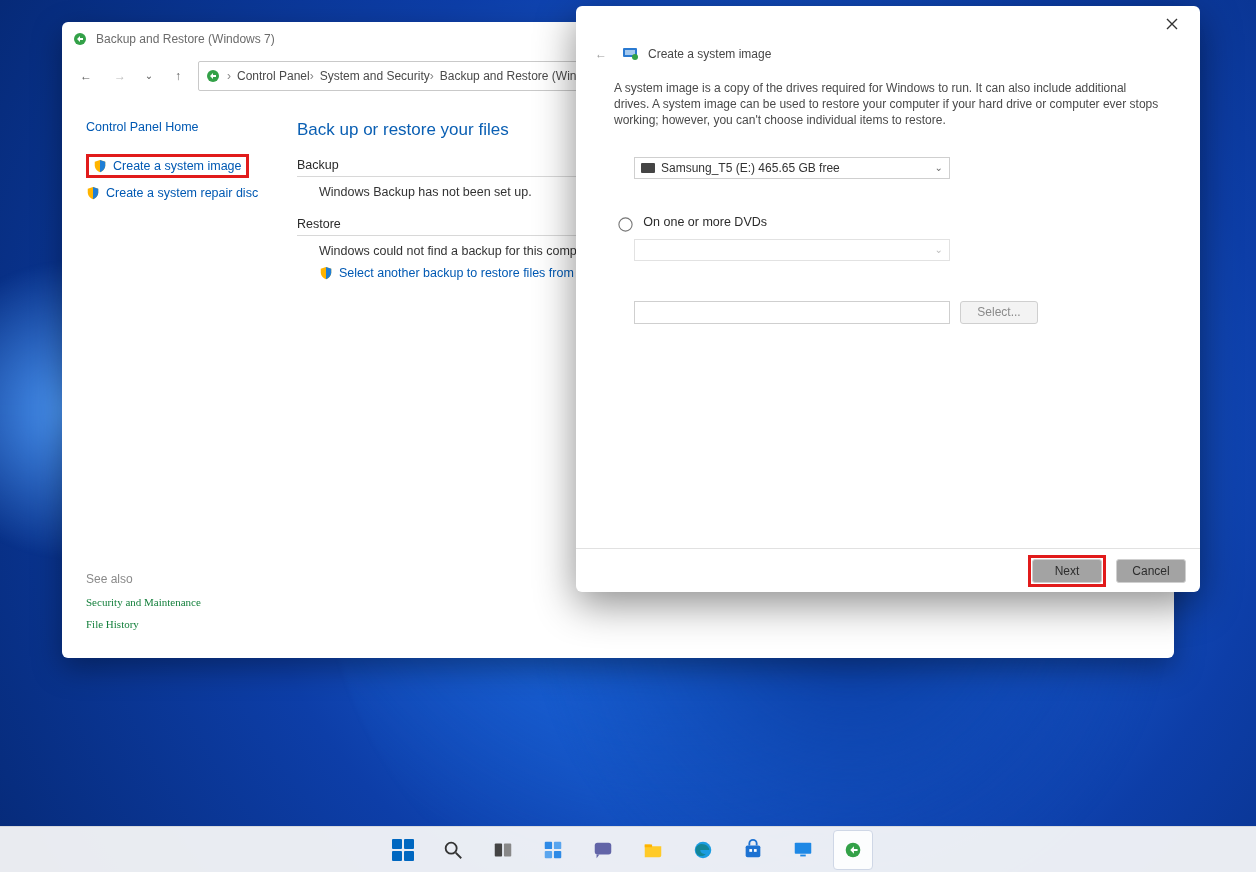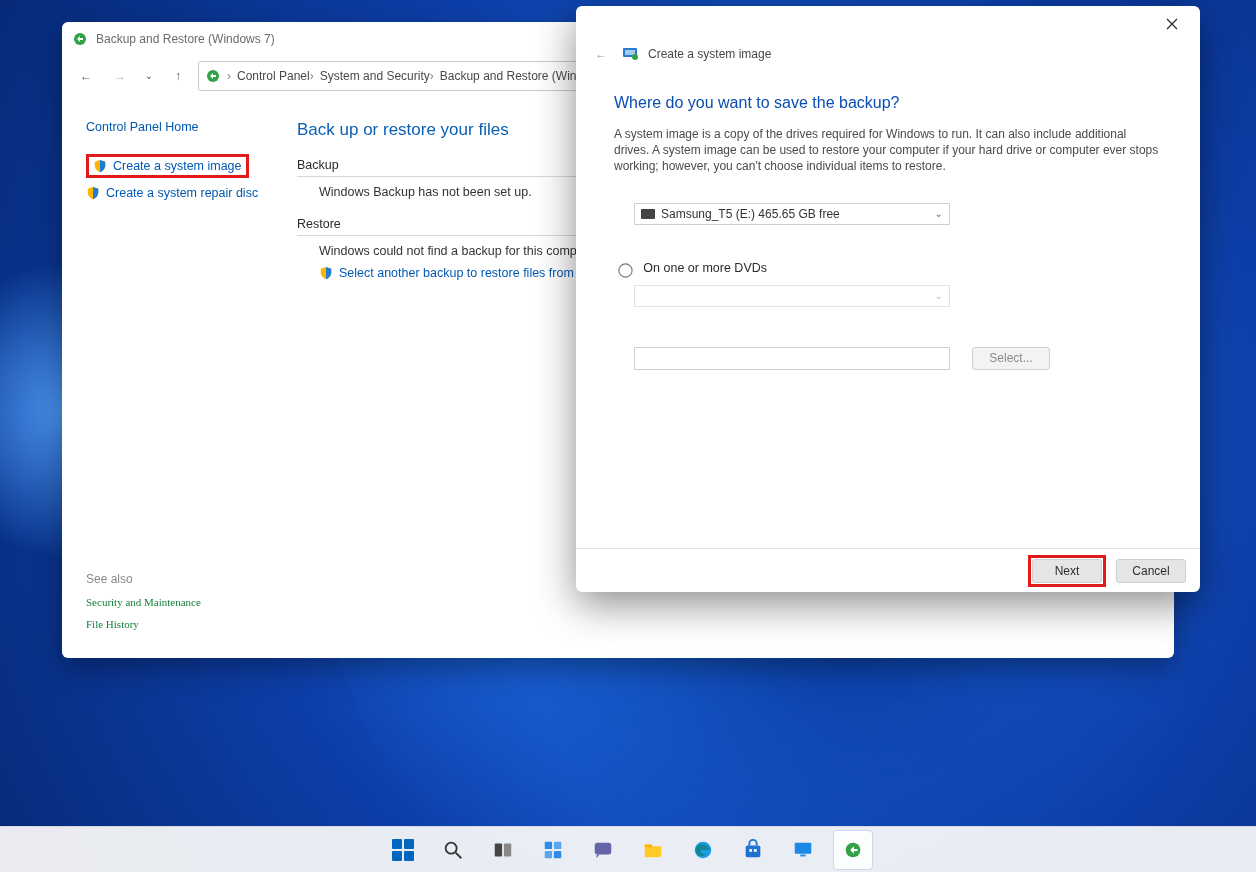--- a/index.html
+++ b/index.html
@@ -82,28 +82,28 @@
     margin:8px 0 36px 20px; width:316px; height:22px; border:1px solid #cfcfcf;
     display:flex; align-items:center; padding:0 6px; font-size:12px; color:#333; position:relative;
   }
   .disk-select .dd { position:absolute; right:6px; color:#6a6a6a; font-size:10px; }
   .hdd-icon { width:14px; height:10px; background:#444; border-radius:1px; margin-right:6px; }
   .dvd-select {
     margin:8px 0 40px 20px; width:316px; height:22px; border:1px solid #e2e2e2;
     display:flex; align-items:center; padding:0 6px; font-size:12px; position:relative; color:#9a9a9a;
   }
   .dvd-select .dd { position:absolute; right:6px; color:#bdbdbd; font-size:10px; }
-  .net-row { margin:8px 0 0 20px; display:flex; gap:22px; align-items:center; }
+  .net-row { margin:8px 0 0 20px; display:flex; gap:10px; align-items:center; }
   .net-input { width:316px; height:23px; border:1px solid #cfcfcf; background:#fff; }
   .sel-btn { width:78px; height:23px; border:1px solid #cfcfcf; background:#f3f3f3; color:#8a8a8a; font-size:12px; border-radius:3px; }
   .wiz-footer {
     height:44px; border-top:1px solid #e1e1e1; display:flex; align-items:center; justify-content:flex-end;
     gap:10px; padding:0 14px;
   }
-  .btn { min-width:70px; height:24px; border:1px solid #cfcfcf; background:#e5e5e5; font-size:12px; color:#2d2d2d; border-radius:3px; padding:0 12px; }
+  .btn { min-width:70px; height:24px; border:1px solid #cfcfcf; background:#a3a3a3; font-size:12px; color:#2d2d2d; border-radius:3px; padding:0 12px; }
   .next-wrap { border:3px solid #e11b1b; padding:1px; display:inline-block; }
 
   
   .taskbar {
     position:absolute; left:0; bottom:0; width:100%; height:46px;
     background:rgba(248,248,248,0.94);
     border-top:1px solid rgba(0,0,0,0.08);
     display:flex; align-items:center; justify-content:center; gap:10px;
   }
   .tb-item { width:40px; height:40px; display:flex; align-items:center; justify-content:center; border-radius:4px; }
@@ -238,21 +238,20 @@
     <span>
       <svg width="16" height="16" viewBox="0 0 16 16">
           <rect x="1" y="3" width="14" height="9" rx="1" fill="#2a7ad1"></rect>
           <rect x="3" y="5" width="10" height="5" fill="#a4c9ef"></rect>
           <circle cx="13" cy="12" r="3" fill="#33a148"></circle>
         </svg>
     </span>
     <span>Create a system image</span>
   </div>
   <div class="wiz-body">
-    <h3 class="wiz-h1">Where do you want to save the backup?</h3>
     <p class="wiz-p">A system image is a copy of the drives required for Windows to run. It can also include additional drives. A system image can be used to restore your computer if your hard drive or computer ever stops working; however, you can't choose individual items to restore.</p>
 
     <div class="disk-select">
       <span class="hdd-icon"></span>
       <span>Samsung_T5 (E:)  465.65 GB free</span>
       <span class="dd">⌄</span>
     </div>
 
     <div class="opt">
       <input type="radio" name="dest" style="">

